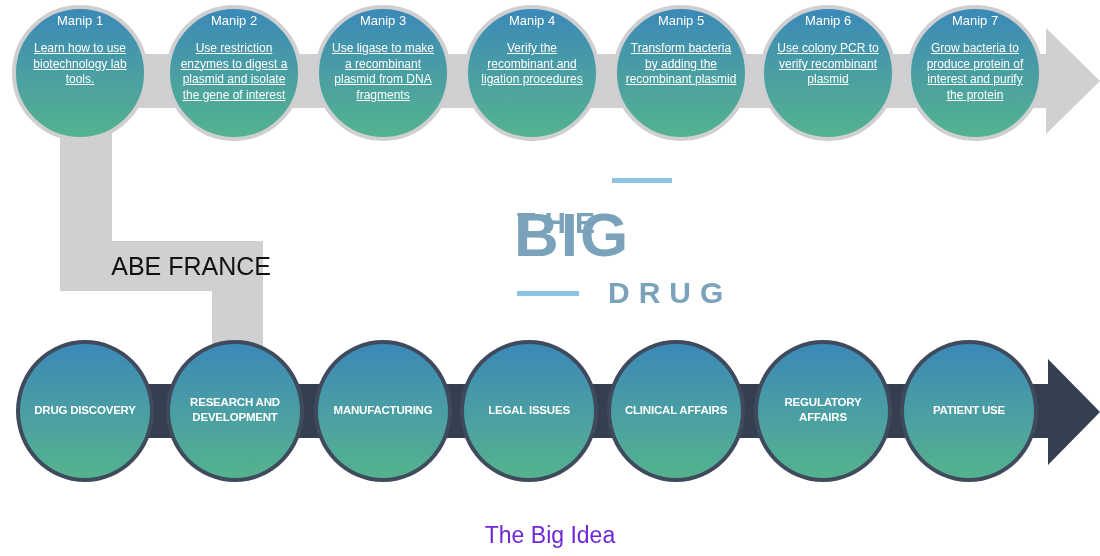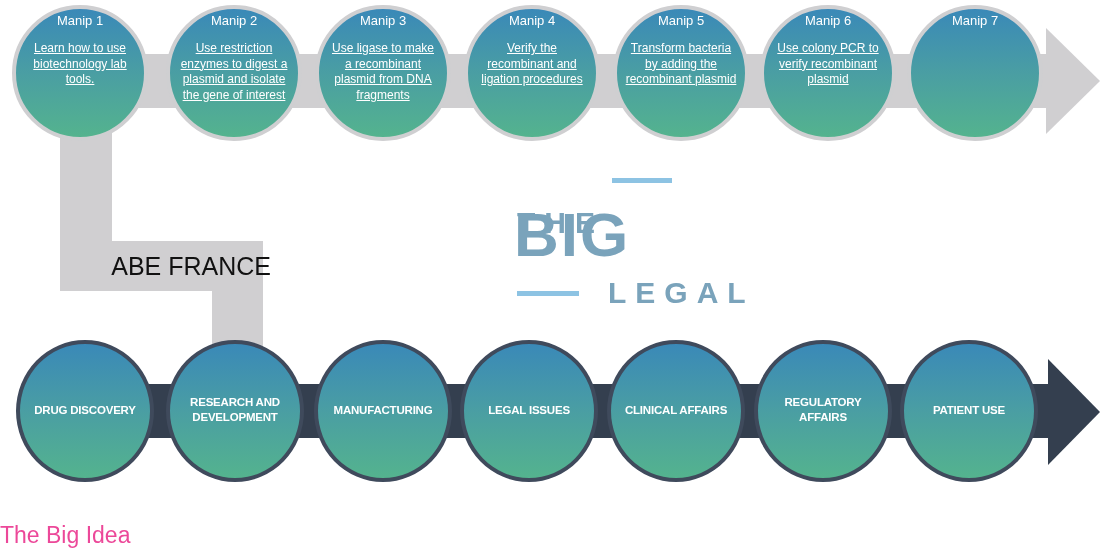--- a/index.html
+++ b/index.html
@@ -38,21 +38,21 @@
     display:flex; align-items:center; justify-content:center; }
   .bot-circle .lbl { font-weight:bold; font-size:11.5px; line-height:15px; letter-spacing:-0.2px;
     margin-top:-2px; padding:0 6px; }
   
   .logo { left:512px; top:164px; width:170px; height:150px; color:#7aa3bb; }
   .logo .the { position:absolute; left:5px; top:2px; font-size:30px; font-weight:bold; letter-spacing:9px;margin-top:40px; }
   .logo .big { position:absolute; left:2px; top:26px; font-size:62px; font-weight:bold; letter-spacing:2px; line-height:90px; }
   .logo .idea { position:absolute; left:96px; top:112px; font-size:30px; font-weight:bold; letter-spacing:9px; }
   .logo .bar1 { position:absolute; left:100px; top:14px; width:60px; height:5px; background:#8dc3e3; }
   .logo .bar2 { position:absolute; left:5px; top:127px; width:62px; height:5px; background:#8dc3e3; }
-  .caption { left:0; top:522px; width:1100px; font-size:23px; color:#ec4899; }
+  .caption { left:0; top:522px; width:1100px; text-align:center; font-size:23px; color:#6d28d9; }
 </style>
 </head>
 <body>
 
 <div class="abs top-band"></div>
 <div class="abs top-head"></div>
 
 <div class="abs conn-v1"></div>
 <div class="abs conn-h"></div>
 <div class="abs conn-v2"></div>
@@ -80,28 +80,29 @@
 <div class="circle top-circle" style="left:613px">
   <div class="ttl">Manip 5</div>
   <div class="txt">Transform bacteria by adding the recombinant plasmid</div>
 </div>
 <div class="circle top-circle" style="left:760px">
   <div class="ttl">Manip 6</div>
   <div class="txt">Use colony PCR to verify recombinant plasmid</div>
 </div>
 <div class="circle top-circle" style="left:907px">
   <div class="ttl">Manip 7</div>
+  <div class="txt">Grow bacteria to produce protein of interest and purify the protein</div>
 </div>
 
 <div class="abs logo">
   <div class="the">THE</div>
   <div class="bar1"></div>
   <div class="big">BIG</div>
   <div class="bar2"></div>
-  <div class="idea">LEGAL</div>
+  <div class="idea">DRUG</div>
 </div>
 
 <div class="circle bot-circle" style="left:16px">
   <div class="lbl">DRUG DISCOVERY</div>
 </div>
 <div class="circle bot-circle" style="left:166px">
   <div class="lbl">RESEARCH AND DEVELOPMENT</div>
 </div>
 <div class="circle bot-circle" style="left:314px">
   <div class="lbl">MANUFACTURING</div>

